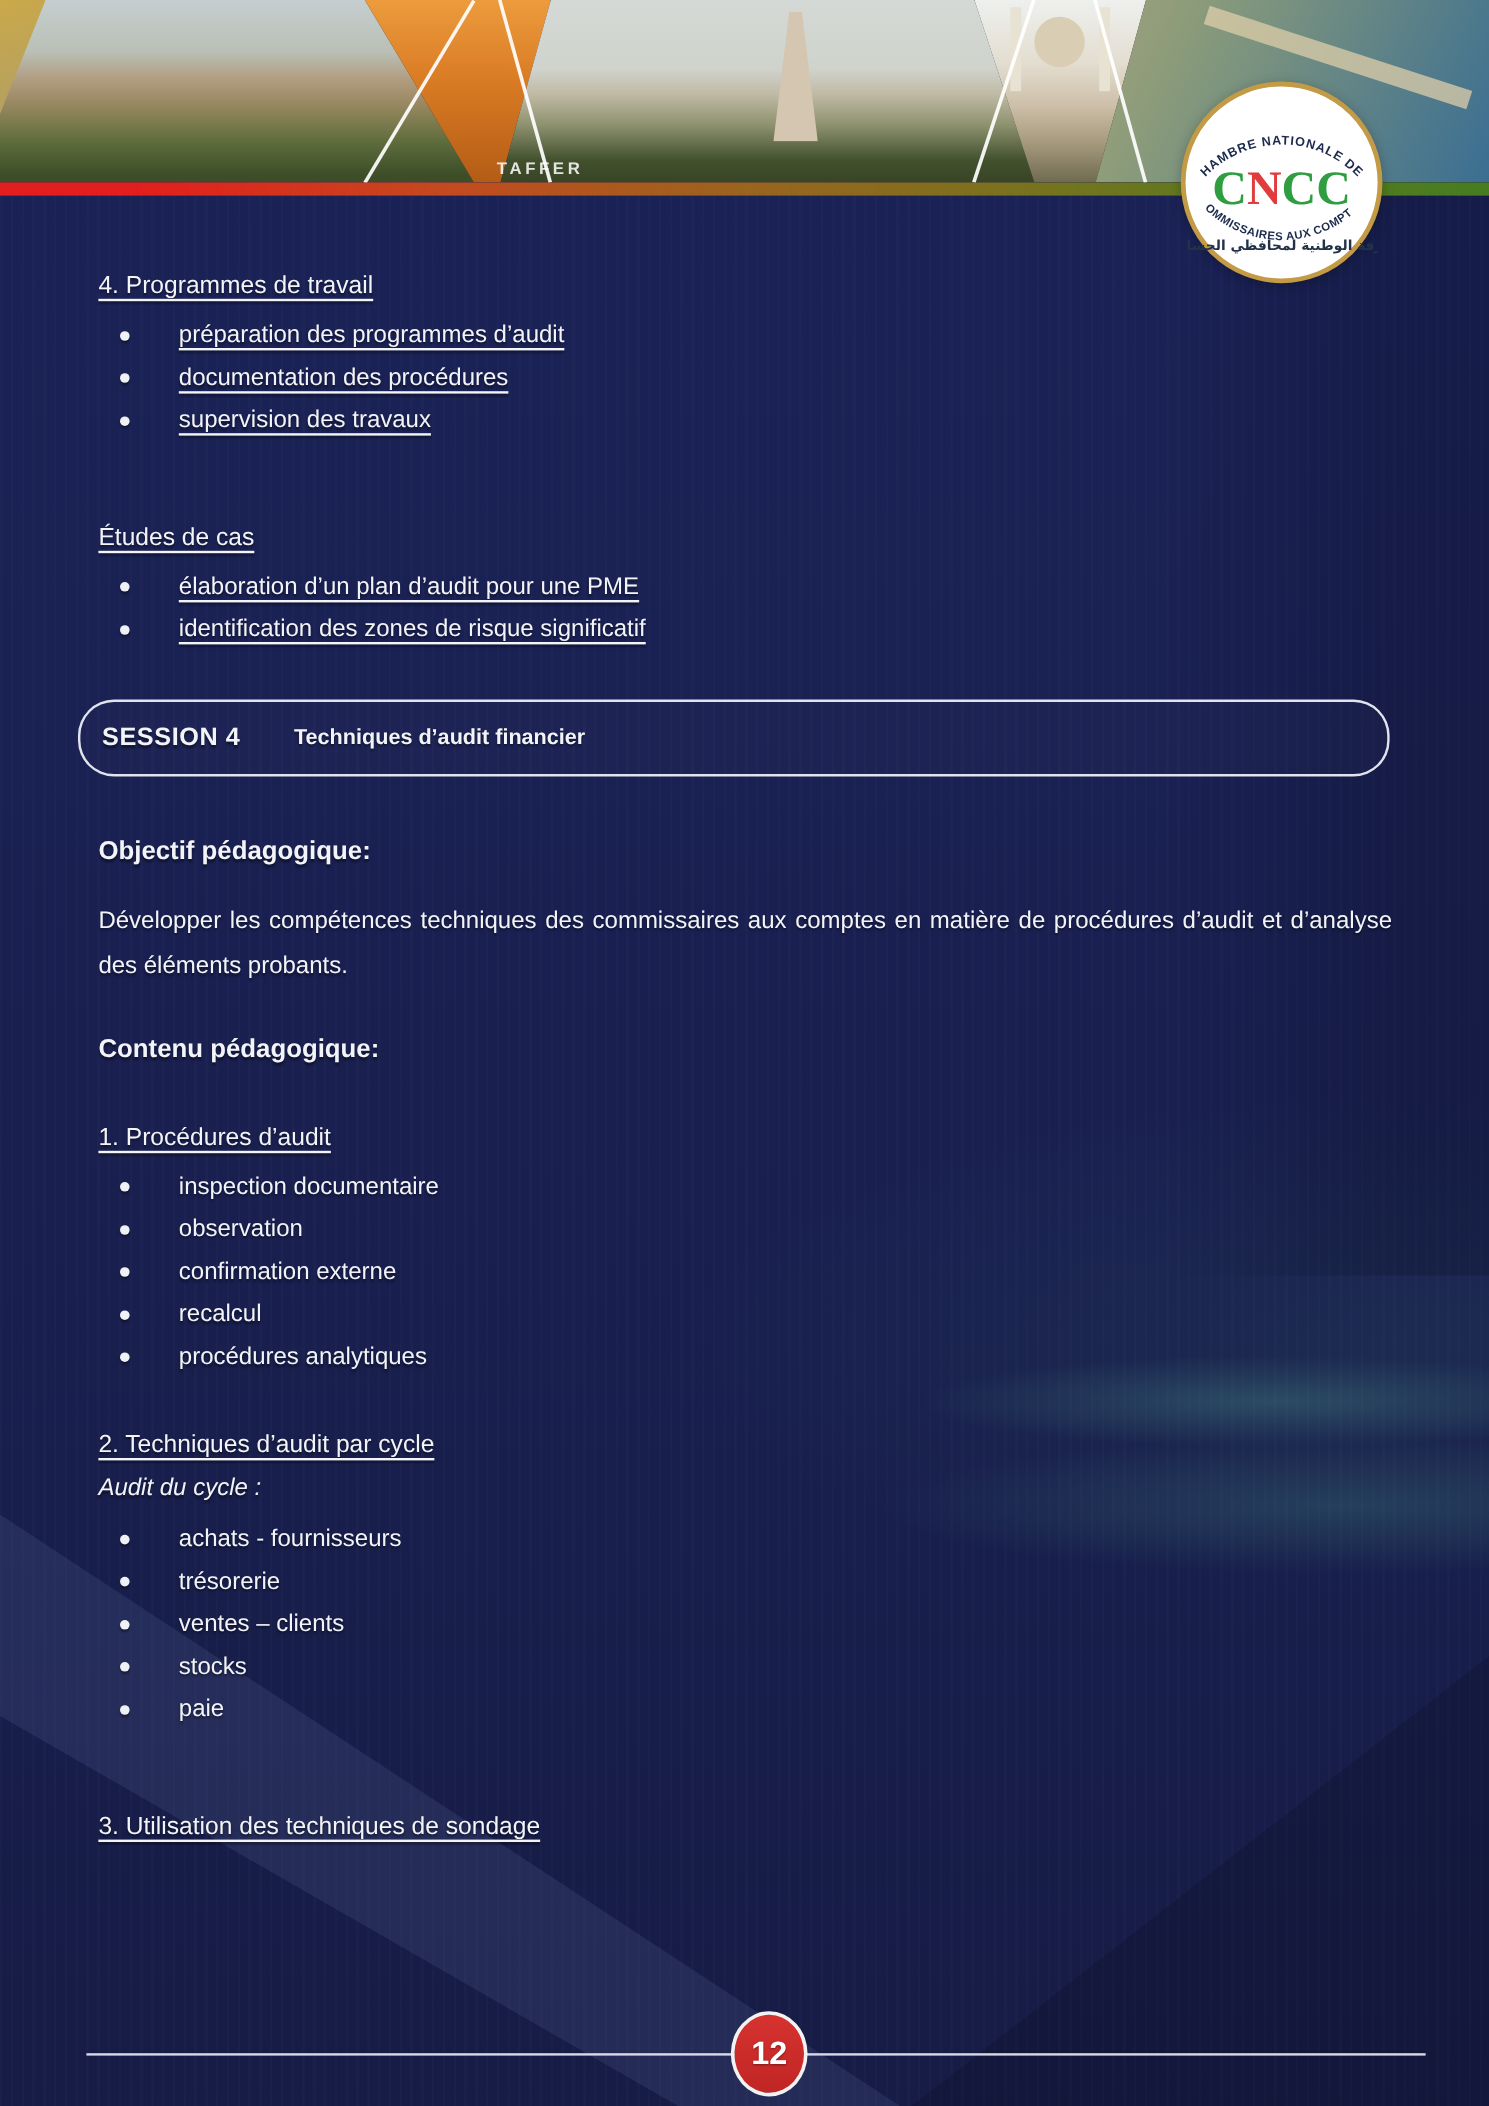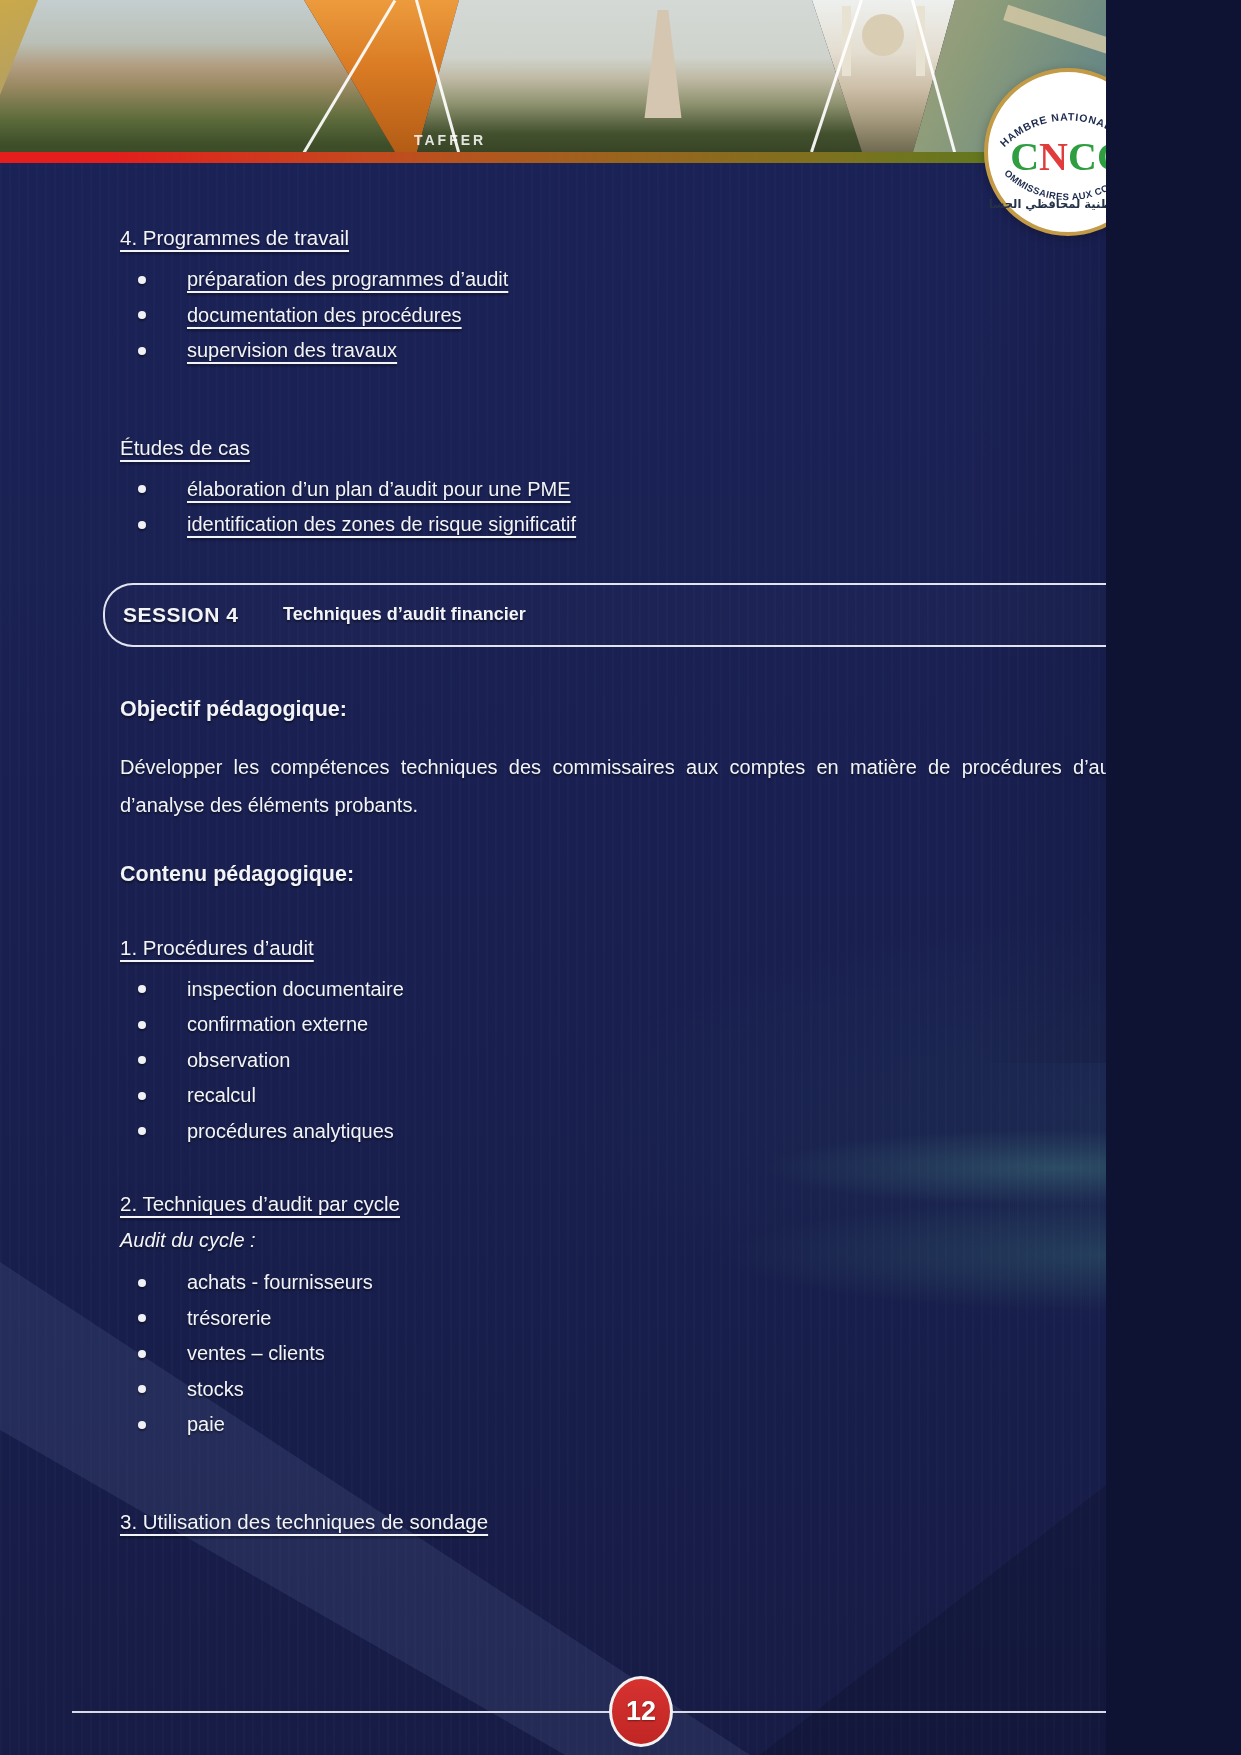--- a/index.html
+++ b/index.html
@@ -1,17 +1,17 @@
 <!DOCTYPE html>
 <html><head>
 <meta charset="utf-8">
 <style>
   html,body{margin:0;padding:0;background:#0e1233;}
   .page{
-    position:relative;width:1106px;height:1755px;overflow:hidden;
+    position:relative;width:1241px;height:1755px;overflow:hidden;
     font-family:"Liberation Sans",sans-serif;color:#f3f4f8;
     background-color:#1a2153;
     background-image:
       radial-gradient(ellipse 420px 55px at 1060px 1168px, rgba(82,160,148,.30), transparent 70%),
       radial-gradient(ellipse 560px 80px at 1120px 1255px, rgba(70,145,135,.26), transparent 70%),
       radial-gradient(ellipse 820px 280px at 1180px 1120px, rgba(52,105,100,.15), transparent 75%),
       linear-gradient(180deg,#1b2257 0%,#192050 55%,#161c45 100%);
   }
   .texture{position:absolute;inset:0;pointer-events:none;
     background:repeating-linear-gradient(90deg,rgba(255,255,255,.015) 0 2px,transparent 2px 9px);}
@@ -55,21 +55,21 @@
   .strip{position:absolute;left:0;top:152px;width:1241px;height:11px;
     background:linear-gradient(90deg,#e31e1c 0%,#e31e1c 9%,#c34a1e 30%,#9a641d 50%,#7a721e 68%,#587a1f 85%,#477c21 100%);}
 
   
   .badge{position:absolute;left:984px;top:68px;width:168px;height:168px;border-radius:50%;
     background:#ffffff;border:4px solid #C39A45;box-sizing:border-box;z-index:5;
     box-shadow:0 2px 10px rgba(0,0,0,.25);}
   .badge svg{position:absolute;inset:0;width:100%;height:100%;}
 
   
-  .content{position:absolute;left:0;top:163px;width:1241px;padding:0 81px 0 120px;box-sizing:border-box;}
+  .content{position:absolute;left:0;top:163px;width:1241px;padding:0 81px 0 82px;box-sizing:border-box;}
   .txt{text-shadow:0 2px 2px rgba(0,0,0,.45);}
   .h-under{margin:0;font-size:20.5px;line-height:25px;font-weight:normal;
     text-decoration:underline;text-underline-offset:5px;text-decoration-thickness:1.5px;}
   .mt-first{margin-top:62px;}
   .mt-etudes{margin-top:66px;}
   ul.blist{list-style:none;margin:12px 0 0 0;padding:0 0 0 18px;}
   ul.blist li{display:flex;align-items:center;height:35.5px;font-size:20px;gap:19px;}
   .dot{width:8px;height:8px;border-radius:50%;background:#f0f1f5;margin-right:22px;flex:0 0 auto;
     box-shadow:0 2px 2px rgba(0,0,0,.4);}
   .li-underline span.li-txt{text-decoration:underline;text-underline-offset:5px;text-decoration-thickness:1.5px;}
@@ -190,25 +190,25 @@
     <h2 class="h-bold txt mt-contenu">Contenu pédagogique:</h2>
 
     <h3 class="h-under txt mt-b1">1. Procédures d’audit</h3>
     <ul class="blist">
       <li class="txt">
         <span class="dot"></span>
         <span class="li-txt">inspection documentaire</span>
         </li>
       <li class="txt">
         <span class="dot"></span>
+        <span class="li-txt">observation</span>
+        </li>
+      <li class="txt">
+        <span class="dot"></span>
         <span class="li-txt">confirmation externe</span>
-        </li>
-      <li class="txt">
-        <span class="dot"></span>
-        <span class="li-txt">observation</span>
         </li>
       <li class="txt">
         <span class="dot"></span>
         <span class="li-txt">recalcul</span>
         </li>
       <li class="txt">
         <span class="dot"></span>
         <span class="li-txt">procédures analytiques</span>
         </li>
     </ul>

